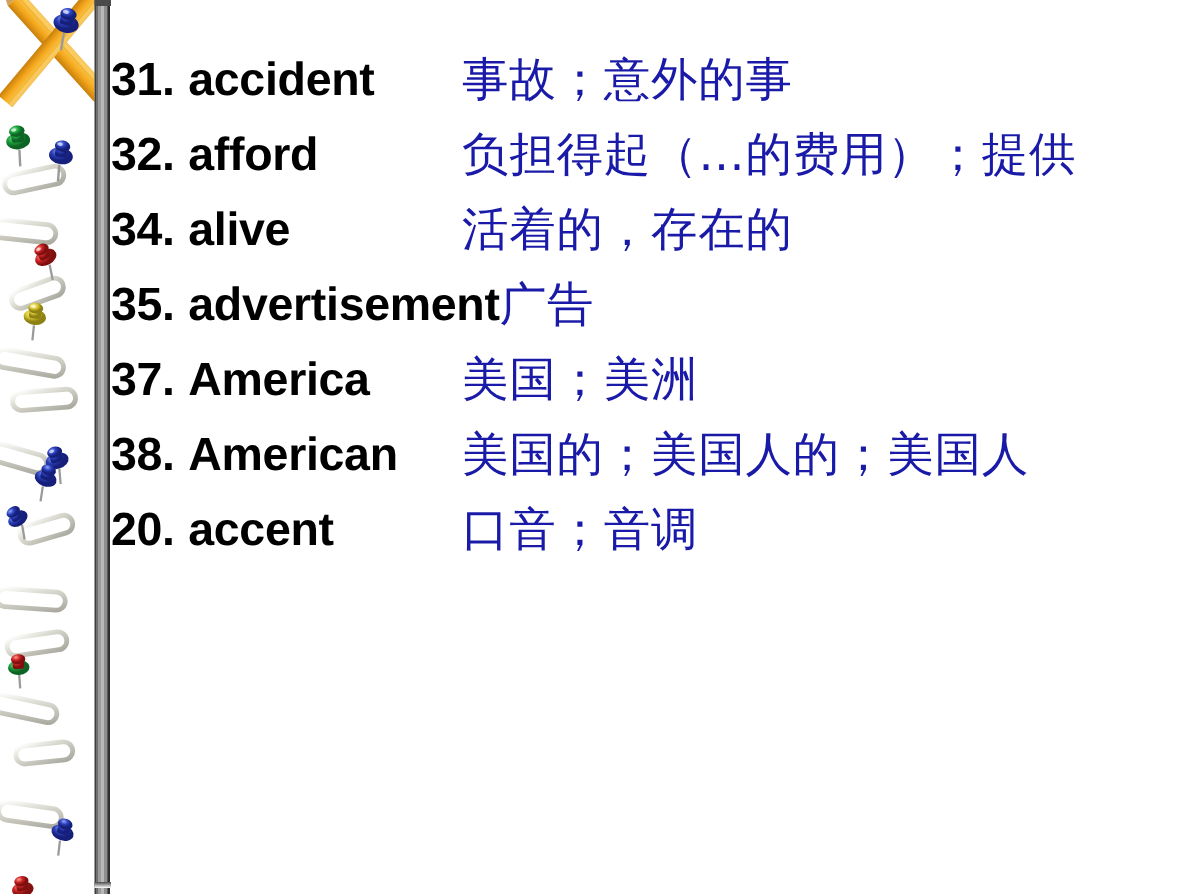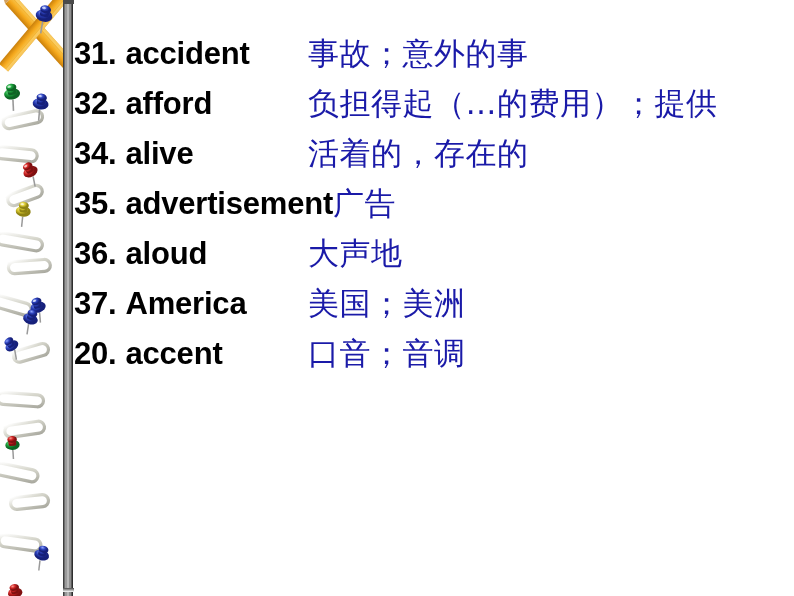--- a/index.html
+++ b/index.html
@@ -358,28 +358,28 @@
 
 
       <li class="entry">
         <span class="entry-head"><span class="entry-num">34.</span><span class="entry-word">alive</span></span><span class="entry-cn">活着的，存在的</span>
       </li>
 
       <li class="entry">
         <span class="entry-head"><span class="entry-num">35.</span><span class="entry-word">advertisement</span></span><span class="entry-cn">广告</span>
       </li>
 
-      <li class="entry">
-        <span class="entry-head"><span class="entry-num">36.</span><span class="entry-word">aloud</span></span><span class="entry-cn">大声地</span>
-      </li>
 
       <li class="entry">
         <span class="entry-head"><span class="entry-num">37.</span><span class="entry-word">America</span></span><span class="entry-cn">美国；美洲</span>
       </li>
 
+      <li class="entry">
+        <span class="entry-head"><span class="entry-num">38.</span><span class="entry-word">American</span></span><span class="entry-cn">美国的；美国人的；美国人</span>
+      </li>
 
 
       <li class="entry">
         <span class="entry-head"><span class="entry-num">20.</span><span class="entry-word">accent</span></span><span class="entry-cn">口音；音调</span>
       </li>
 
     </ul>
   </div>
 </div>
 

